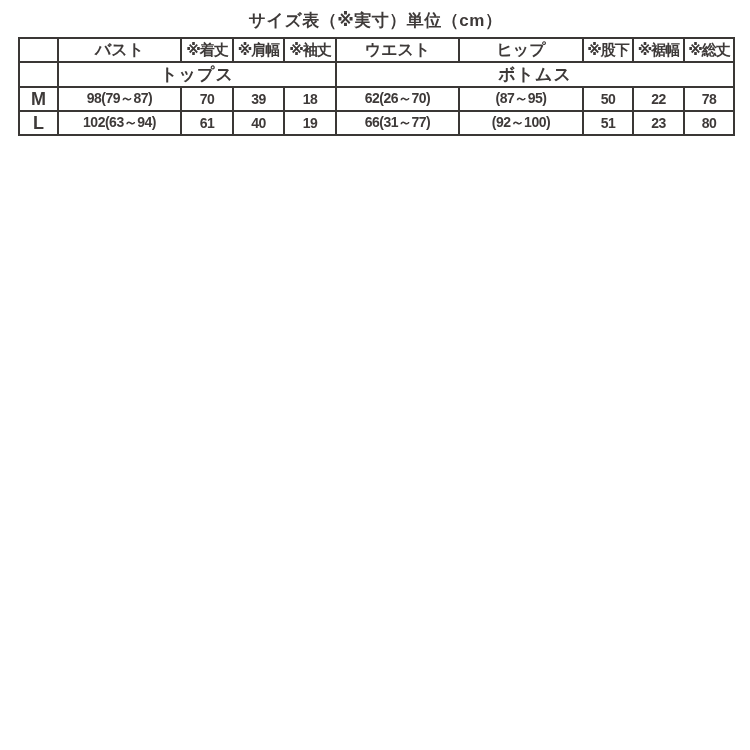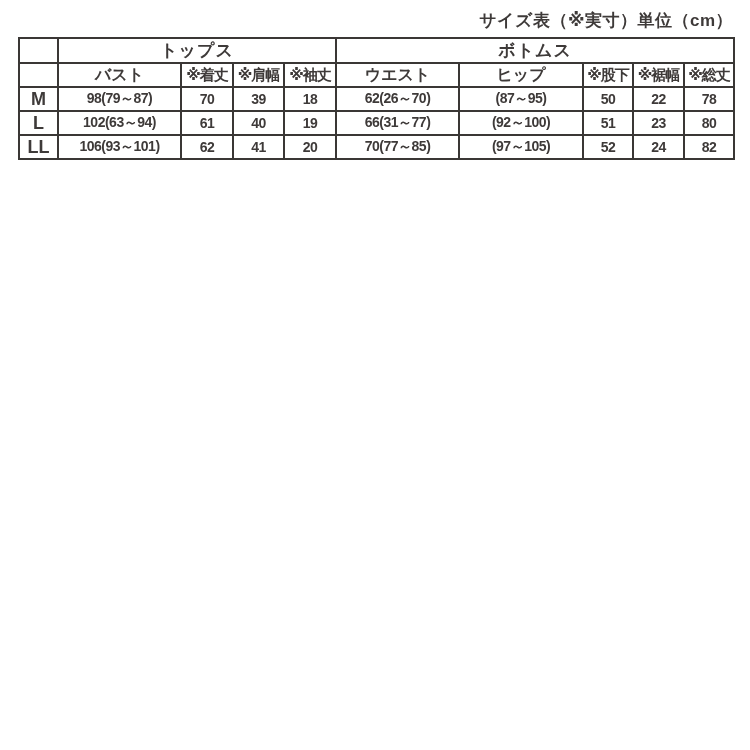--- a/index.html
+++ b/index.html
@@ -15,21 +15,21 @@
     width: 750px;
     height: 750px;
     background: #ffffff;
   }
   .header-row {
     position: absolute;
     top: 9px;
     left: 18px;
     width: 715px;
     display: flex;
-    justify-content: flex-end;
+    justify-content: center;
     align-items: flex-end;
   }
   .page-title, .unit-label {
     font-size: 17px;
     font-weight: bold;
     letter-spacing: 0.5px;
     white-space: nowrap;
   }
   table.size-table {
     position: absolute;
@@ -74,35 +74,35 @@
       <col style="width:51px">
       <col style="width:52px">
       <col style="width:123px">
       <col style="width:124px">
       <col style="width:50px">
       <col style="width:51px">
       <col style="width:50px">
     </colgroup>
     <thead>
       <tr>
-        <th class="group-header"></th>
-        <th class="group-header" colspan="4">トップス</th>
-        <th class="group-header" colspan="5">ボトムス</th>
-      </tr>
-      <tr>
         <th class="col-header"></th>
         <th class="col-header">バスト</th>
         <th class="col-header narrow">※着丈</th>
         <th class="col-header narrow">※肩幅</th>
         <th class="col-header narrow">※袖丈</th>
         <th class="col-header">ウエスト</th>
         <th class="col-header">ヒップ</th>
         <th class="col-header narrow">※股下</th>
         <th class="col-header narrow">※裾幅</th>
         <th class="col-header narrow">※総丈</th>
+      </tr>
+      <tr>
+        <th class="group-header"></th>
+        <th class="group-header" colspan="4">トップス</th>
+        <th class="group-header" colspan="5">ボトムス</th>
       </tr>
     </thead>
     <tbody>
       <tr>
         <td class="size-label">M</td>
         <td class="data-cell">98(79～87)</td>
         <td class="data-cell">70</td>
         <td class="data-cell">39</td>
         <td class="data-cell">18</td>
         <td class="data-cell">62(26～70)</td>
@@ -116,28 +116,16 @@
         <td class="data-cell">102(63～94)</td>
         <td class="data-cell">61</td>
         <td class="data-cell">40</td>
         <td class="data-cell">19</td>
         <td class="data-cell">66(31～77)</td>
         <td class="data-cell">(92～100)</td>
         <td class="data-cell">51</td>
         <td class="data-cell">23</td>
         <td class="data-cell">80</td>
       </tr>
-      <tr>
-        <td class="size-label">LL</td>
-        <td class="data-cell">106(93～101)</td>
-        <td class="data-cell">62</td>
-        <td class="data-cell">41</td>
-        <td class="data-cell">20</td>
-        <td class="data-cell">70(77～85)</td>
-        <td class="data-cell">(97～105)</td>
-        <td class="data-cell">52</td>
-        <td class="data-cell">24</td>
-        <td class="data-cell">82</td>
-      </tr>
     </tbody>
   </table>
 
 </div>
 
 </body></html>

